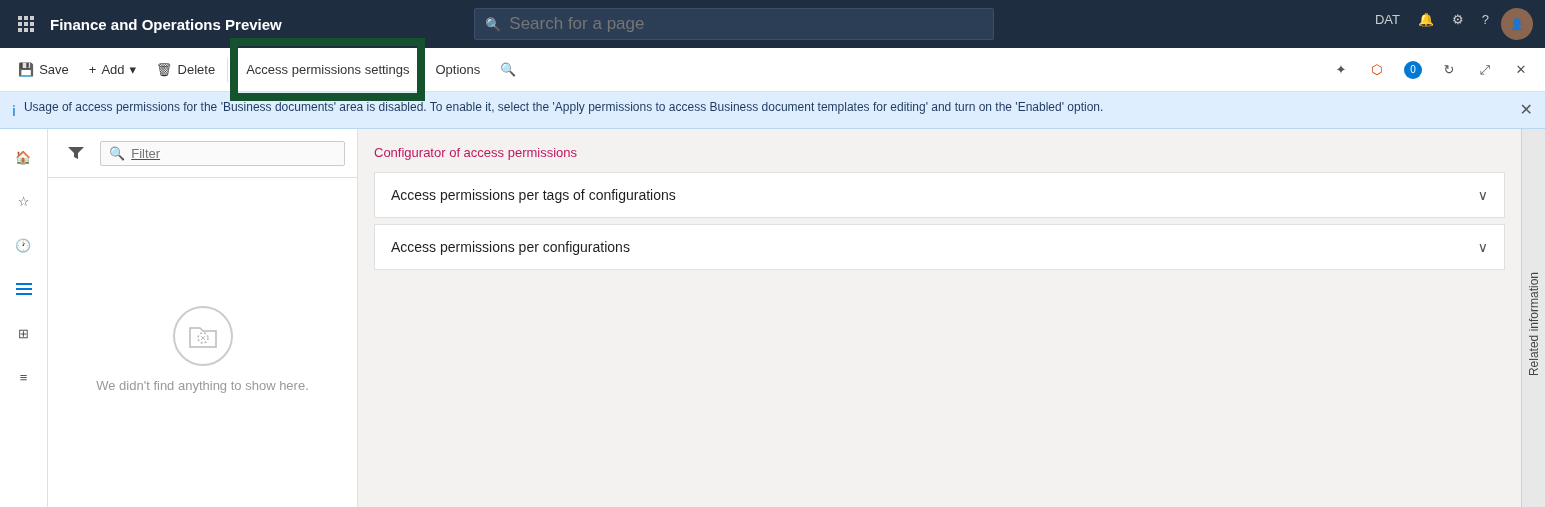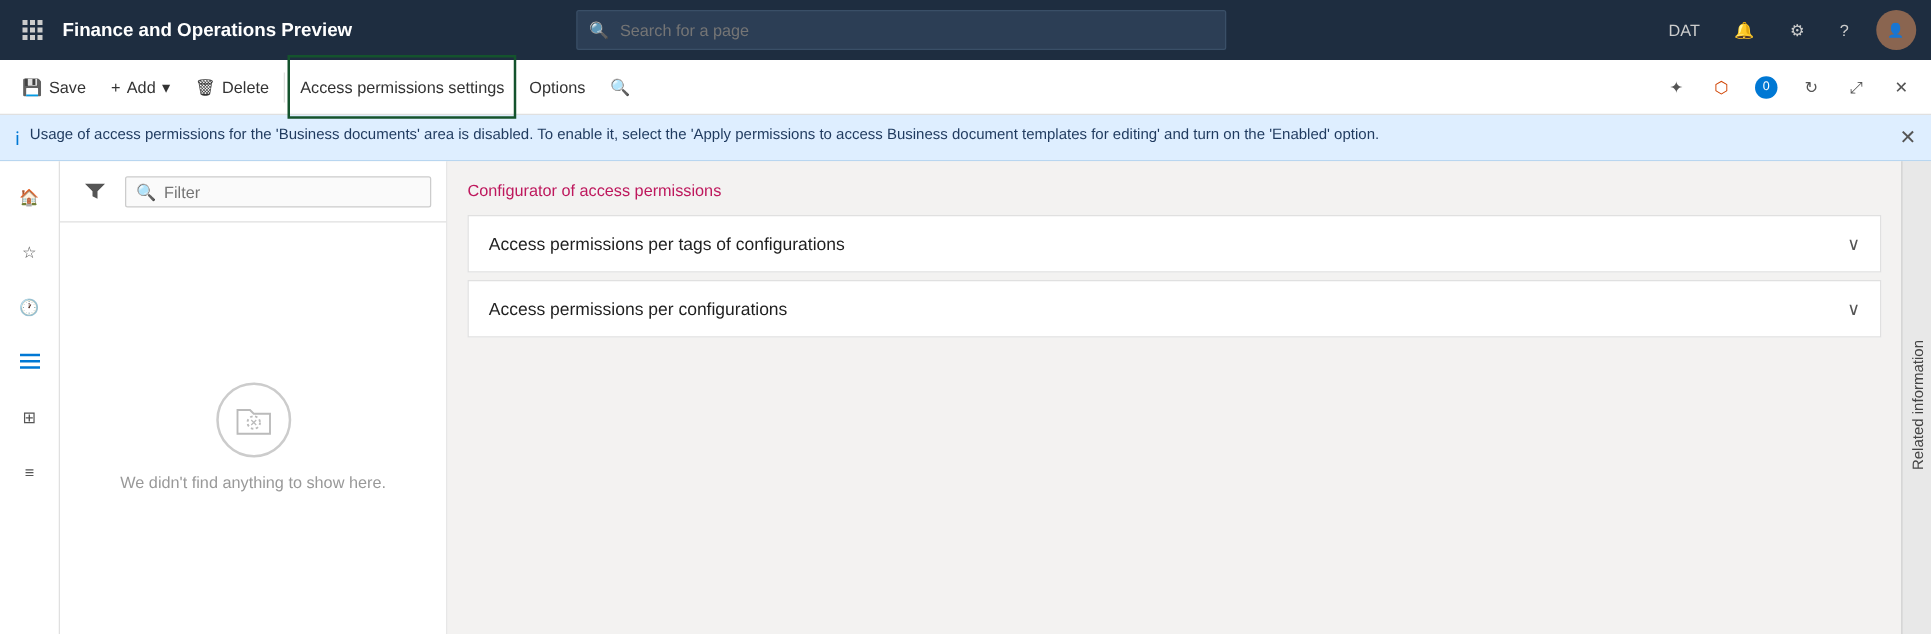--- a/index.html
+++ b/index.html
@@ -27,24 +27,24 @@
       border: 1px solid #3a4f67;
       border-radius: 2px;
       height: 32px;
       display: flex;
       align-items: center;
       padding: 0 10px;
       gap: 8px;
       color: #aab;
     }
     .top-nav-search input {
-      background: transparent; border: none; outline: none; color: #ccc; font-size: 13px; width: 100%;
+      background: transparent; border: none; outline: none; color: #ccc; font-size: 17px; width: 100%;
     }
     .top-nav-right {
-      display: flex; align-items: center; gap: 16px; margin-left: auto;
+      display: flex; align-items: flex-start; gap: 6px; margin-left: auto;
     }
     .top-nav-right .nav-btn {
       color: #ccc; font-size: 13px; padding: 4px 6px; cursor: pointer; display: flex; align-items: center; gap: 2px;
     }
     .top-nav-avatar {
       width: 32px; height: 32px; border-radius: 50%; background: #8a6550; overflow: hidden; cursor: pointer;
       display: flex; align-items: center; justify-content: center; color: white; font-size: 11px;
     }
 
     
@@ -54,21 +54,21 @@
       display: flex;
       align-items: center;
       padding: 0 8px;
       border-bottom: 1px solid #e0e0e0;
       gap: 0;
     }
     .toolbar-btn {
       display: flex; align-items: center; gap: 5px; padding: 6px 10px; cursor: pointer; color: #333; font-size: 13px; border: none; background: none; white-space: nowrap;
     }
     .toolbar-btn-active {
-      border: 2px solid #14532d; padding: 16px 8px;
+      border: 8px solid #14532d; padding: 16px 8px;
     }
     .toolbar-separator { width: 1px; height: 24px; background: #e0e0e0; margin: 0 2px; }
     .toolbar-right { margin-left: auto; display: flex; align-items: center; gap: 4px; }
     .toolbar-icon-btn {
       width: 32px; height: 32px; display: flex; align-items: center; justify-content: center; cursor: pointer; color: #555;
     }
 
     
     .info-banner {
       background: #deeeff;
@@ -121,21 +121,21 @@
       align-items: center;
       gap: 8px;
       border-bottom: 1px solid #e0e0e0;
     }
     .filter-search {
       flex: 1; display: flex; align-items: center; gap: 6px;
       border: 1px solid #ccc; border-radius: 2px; padding: 4px 8px;
       background: #fafafa;
     }
     .filter-search input {
-      border: none; outline: none; background: transparent; font-size: 13px; color: #4d7c0f; width: 100%;
+      border: none; outline: none; background: transparent; font-size: 13px; color: #be185d; width: 100%; text-decoration: underline;
     }
     .filter-content {
       flex: 1; display: flex; flex-direction: column; align-items: center; justify-content: center; color: #999;
       gap: 12px;
     }
     .filter-empty-icon {
       width: 60px; height: 60px; border-radius: 50%; border: 2px solid #ccc;
       display: flex; align-items: center; justify-content: center; color: #bbb; font-size: 24px;
     }
 

